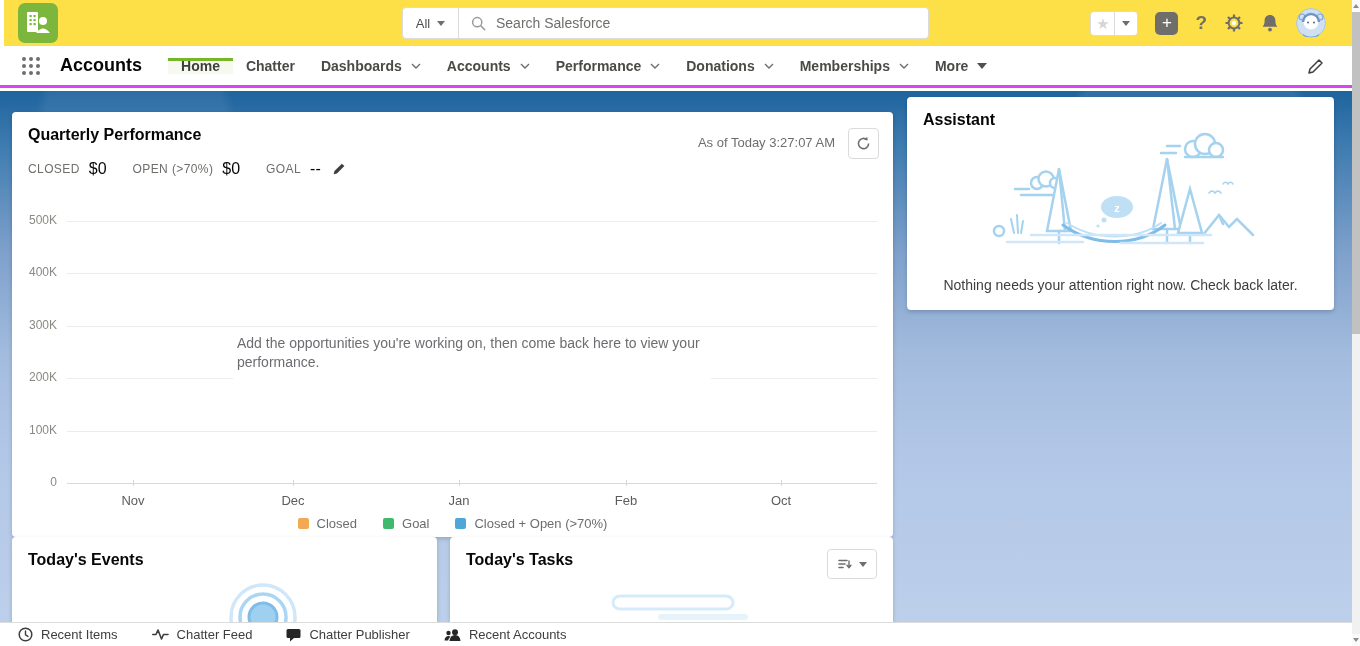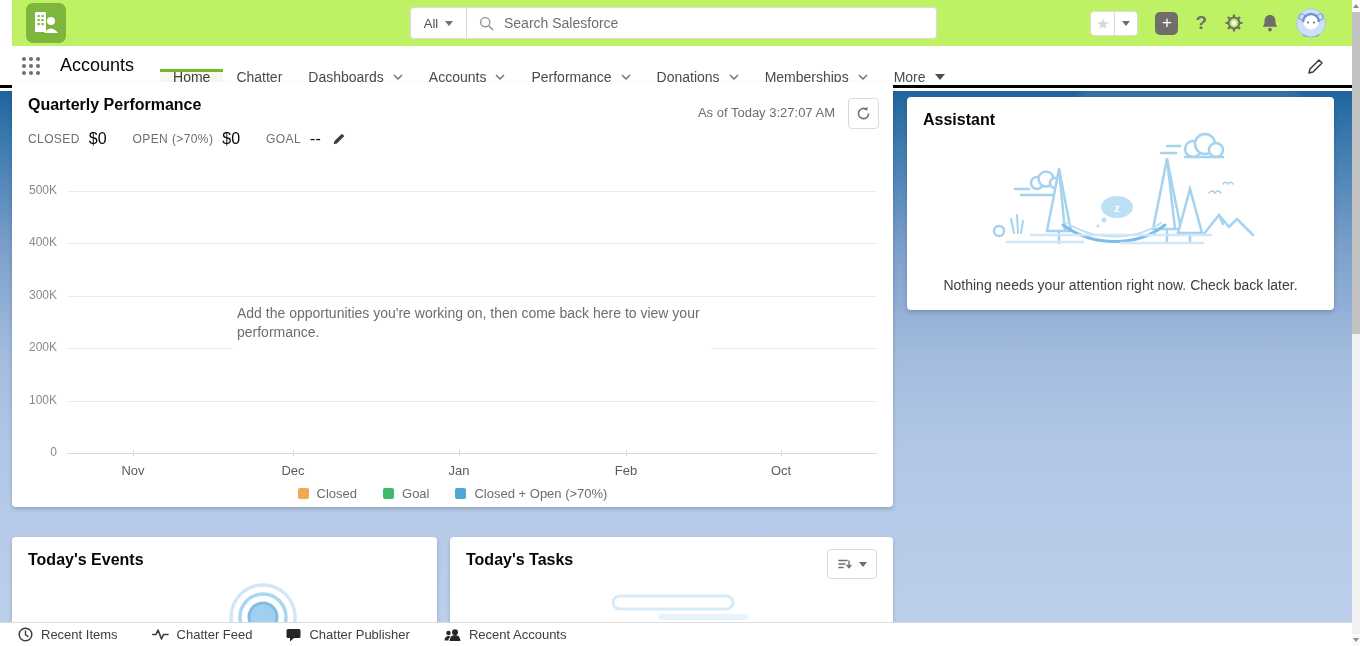--- a/index.html
+++ b/index.html
@@ -1,39 +1,39 @@
 <!DOCTYPE html>
 <html><head>
 <meta charset="utf-8">
 <style>
   * { margin:0; padding:0; box-sizing:border-box; }
   html,body { width:1360px; height:646px; }
   body { font-family:"Liberation Sans", sans-serif; background:#fff; overflow:hidden; }
   .stage { position:absolute; top:0; left:0; width:1360px; height:646px; overflow:hidden; background:#fff; }
 
   
-  .header { position:absolute; top:0; left:12px; right:8px; height:46px; background:#bef264; }
+  .header { position:absolute; top:0; left:4px; right:8px; height:46px; background:#fde047; }
   .app-logo { position:absolute; left:14px; top:3px; width:40px; height:40px; border-radius:7px; background:#7DB63C; display:flex; align-items:center; justify-content:center; }
   .search-combo { position:absolute; left:398px; top:7px; width:527px; height:32px; border:1px solid #dddbda; border-radius:4px; background:#fff; display:flex; }
   .search-scope { width:56px; border-right:1px solid #dddbda; display:flex; align-items:center; justify-content:center; gap:7px; font-size:13px; color:#514f4d; cursor:pointer; }
   .caret-down { width:0; height:0; border-left:4px solid transparent; border-right:4px solid transparent; border-top:5px solid #706e6b; }
   .search-field { flex:1; display:flex; align-items:center; gap:10px; padding:0 12px; }
   .search-field input { flex:1; border:none; outline:none; font-size:14px; color:#080707; font-family:"Liberation Sans",sans-serif; }
   .search-field input::placeholder { color:#706e6b; }
   .header-right { position:absolute; right:26px; top:0; height:46px; display:flex; align-items:center; gap:17px; }
   .fav-split { display:flex; border:1px solid #dddbda; border-radius:4px; overflow:hidden; height:25px; }
   .fav-seg { width:23px; display:flex; align-items:center; justify-content:center; background:#fff; cursor:pointer; }
   .fav-seg + .fav-seg { border-left:1px solid #dddbda; }
   .star-glyph { color:#d8d6d4; font-size:15px; line-height:1; }
   .plus-btn { width:23px; height:23px; border-radius:5px; background:#706e6b; color:#fff; font-size:17px; line-height:21px; text-align:center; cursor:pointer; }
   .help-glyph { font-size:19px; font-weight:bold; color:#706e6b; cursor:pointer; }
   .avatar { width:30px; height:30px; border-radius:50%; overflow:hidden; cursor:pointer; }
 
   
-  .nav { position:absolute; top:46px; left:0; right:8px; height:42px; background:#fff; border-bottom:3px solid #000000; display:flex; align-items:flex-end; }
+  .nav { position:absolute; top:46px; left:0; right:8px; height:42px; background:#fff; border-bottom:3px solid #d946ef; display:flex; align-items:center;font-weight:bold; }
   .waffle { align-self:center; margin-left:22px; display:grid; grid-template-columns:repeat(3,4px); grid-template-rows:repeat(3,4px); gap:3px; cursor:pointer; }
   .waffle i { width:4px; height:4px; border-radius:50%; background:#706e6b; }
   .nav-title { align-self:center; margin-left:20px; margin-right:26px; font-size:18px; color:#080707; white-space:nowrap; }
   .tabs { display:flex; align-items:stretch; }
   .tab { display:flex; align-items:center; gap:9px; padding:0 13px; font-size:14px; color:#4b4a47; cursor:pointer; white-space:nowrap; }
   .tab.active { background:#f6f9ee; box-shadow:inset 0 3px 0 0 #76B72A; color:#3e3e3c; }
   .chev { width:10px; height:6px; }
   .tri-filled { width:0; height:0; border-left:5px solid transparent; border-right:5px solid transparent; border-top:6px solid #514f4d; }
   .nav-pencil { position:absolute; right:28px; top:12px; cursor:pointer; }
 
@@ -41,21 +41,21 @@
   .bg { position:absolute; top:91px; left:0; right:8px; bottom:24px;
     background-image:
       radial-gradient(circle at 88% 12%, rgba(255,255,255,0.07) 0 120px, transparent 130px),
       radial-gradient(circle at 10% 6%, rgba(255,255,255,0.06) 0 90px, transparent 100px),
       linear-gradient(180deg,#1f649e 0%, #3a79ae 9%, #7da0cb 30%, #a3bcde 50%, #b2c7e7 68%, #bccfeb 100%);
   }
 
   
   .panel { position:absolute; background:#fff; border-radius:4px; box-shadow:0 2px 4px rgba(0,0,0,0.18); }
   .panel-title { position:absolute; left:16px; top:14px; font-size:16px; font-weight:bold; color:#080707; }
-  #perf { left:12px; top:82px; width:881px; height:425px; }
+  #perf { left:12px; top:112px; width:881px; height:425px; }
   #assistant { left:907px; top:97px; width:427px; height:213px; }
   #events { left:12px; top:537px; width:425px; height:85px; border-radius:4px 4px 0 0; overflow:hidden; }
   #tasks { left:450px; top:537px; width:443px; height:85px; border-radius:4px 4px 0 0; overflow:hidden; }
 
   
   .asof { position:absolute; right:58px; top:23px; font-size:13px; color:#706e6b; }
   .refresh-btn { position:absolute; right:14px; top:16px; width:31px; height:31px; border:1px solid #dddbda; border-radius:4px; background:#fff; display:flex; align-items:center; justify-content:center; cursor:pointer; }
   .stats { position:absolute; left:16px; top:48px; display:flex; align-items:center; gap:26px; }
   .stat { display:flex; align-items:center; gap:9px; }
   .stat-label { font-size:12px; color:#706e6b; letter-spacing:0.4px; }

